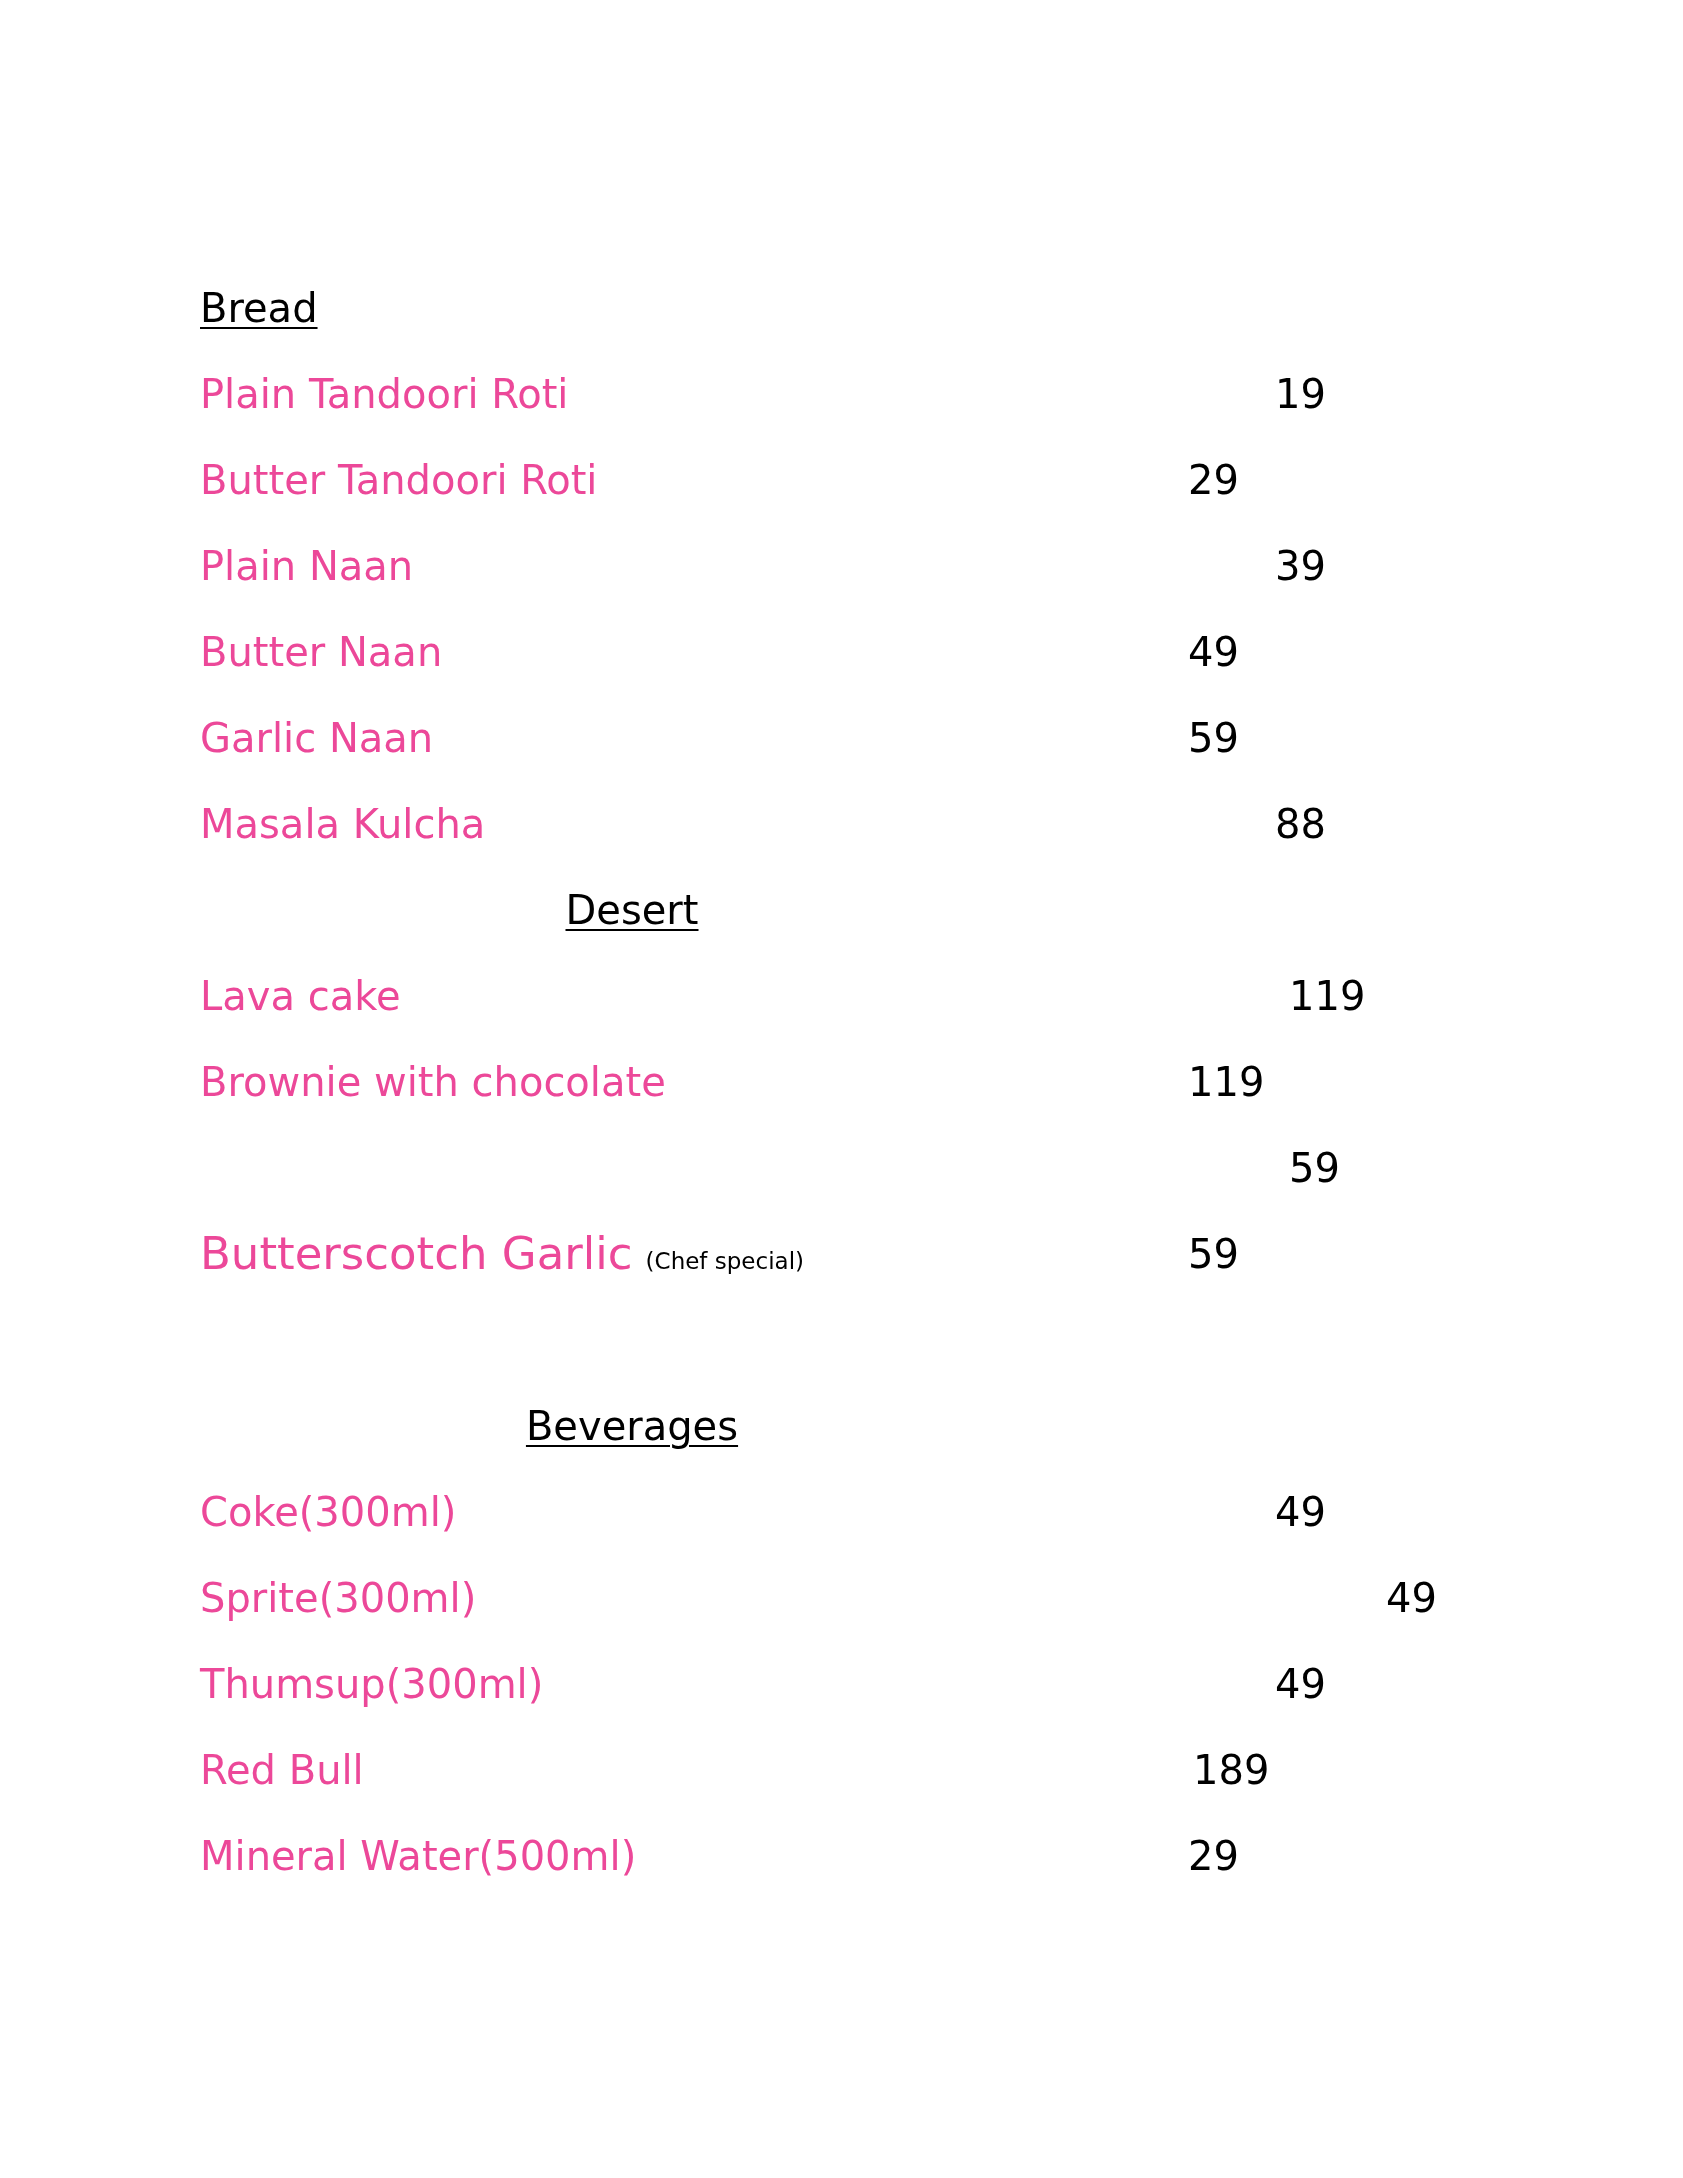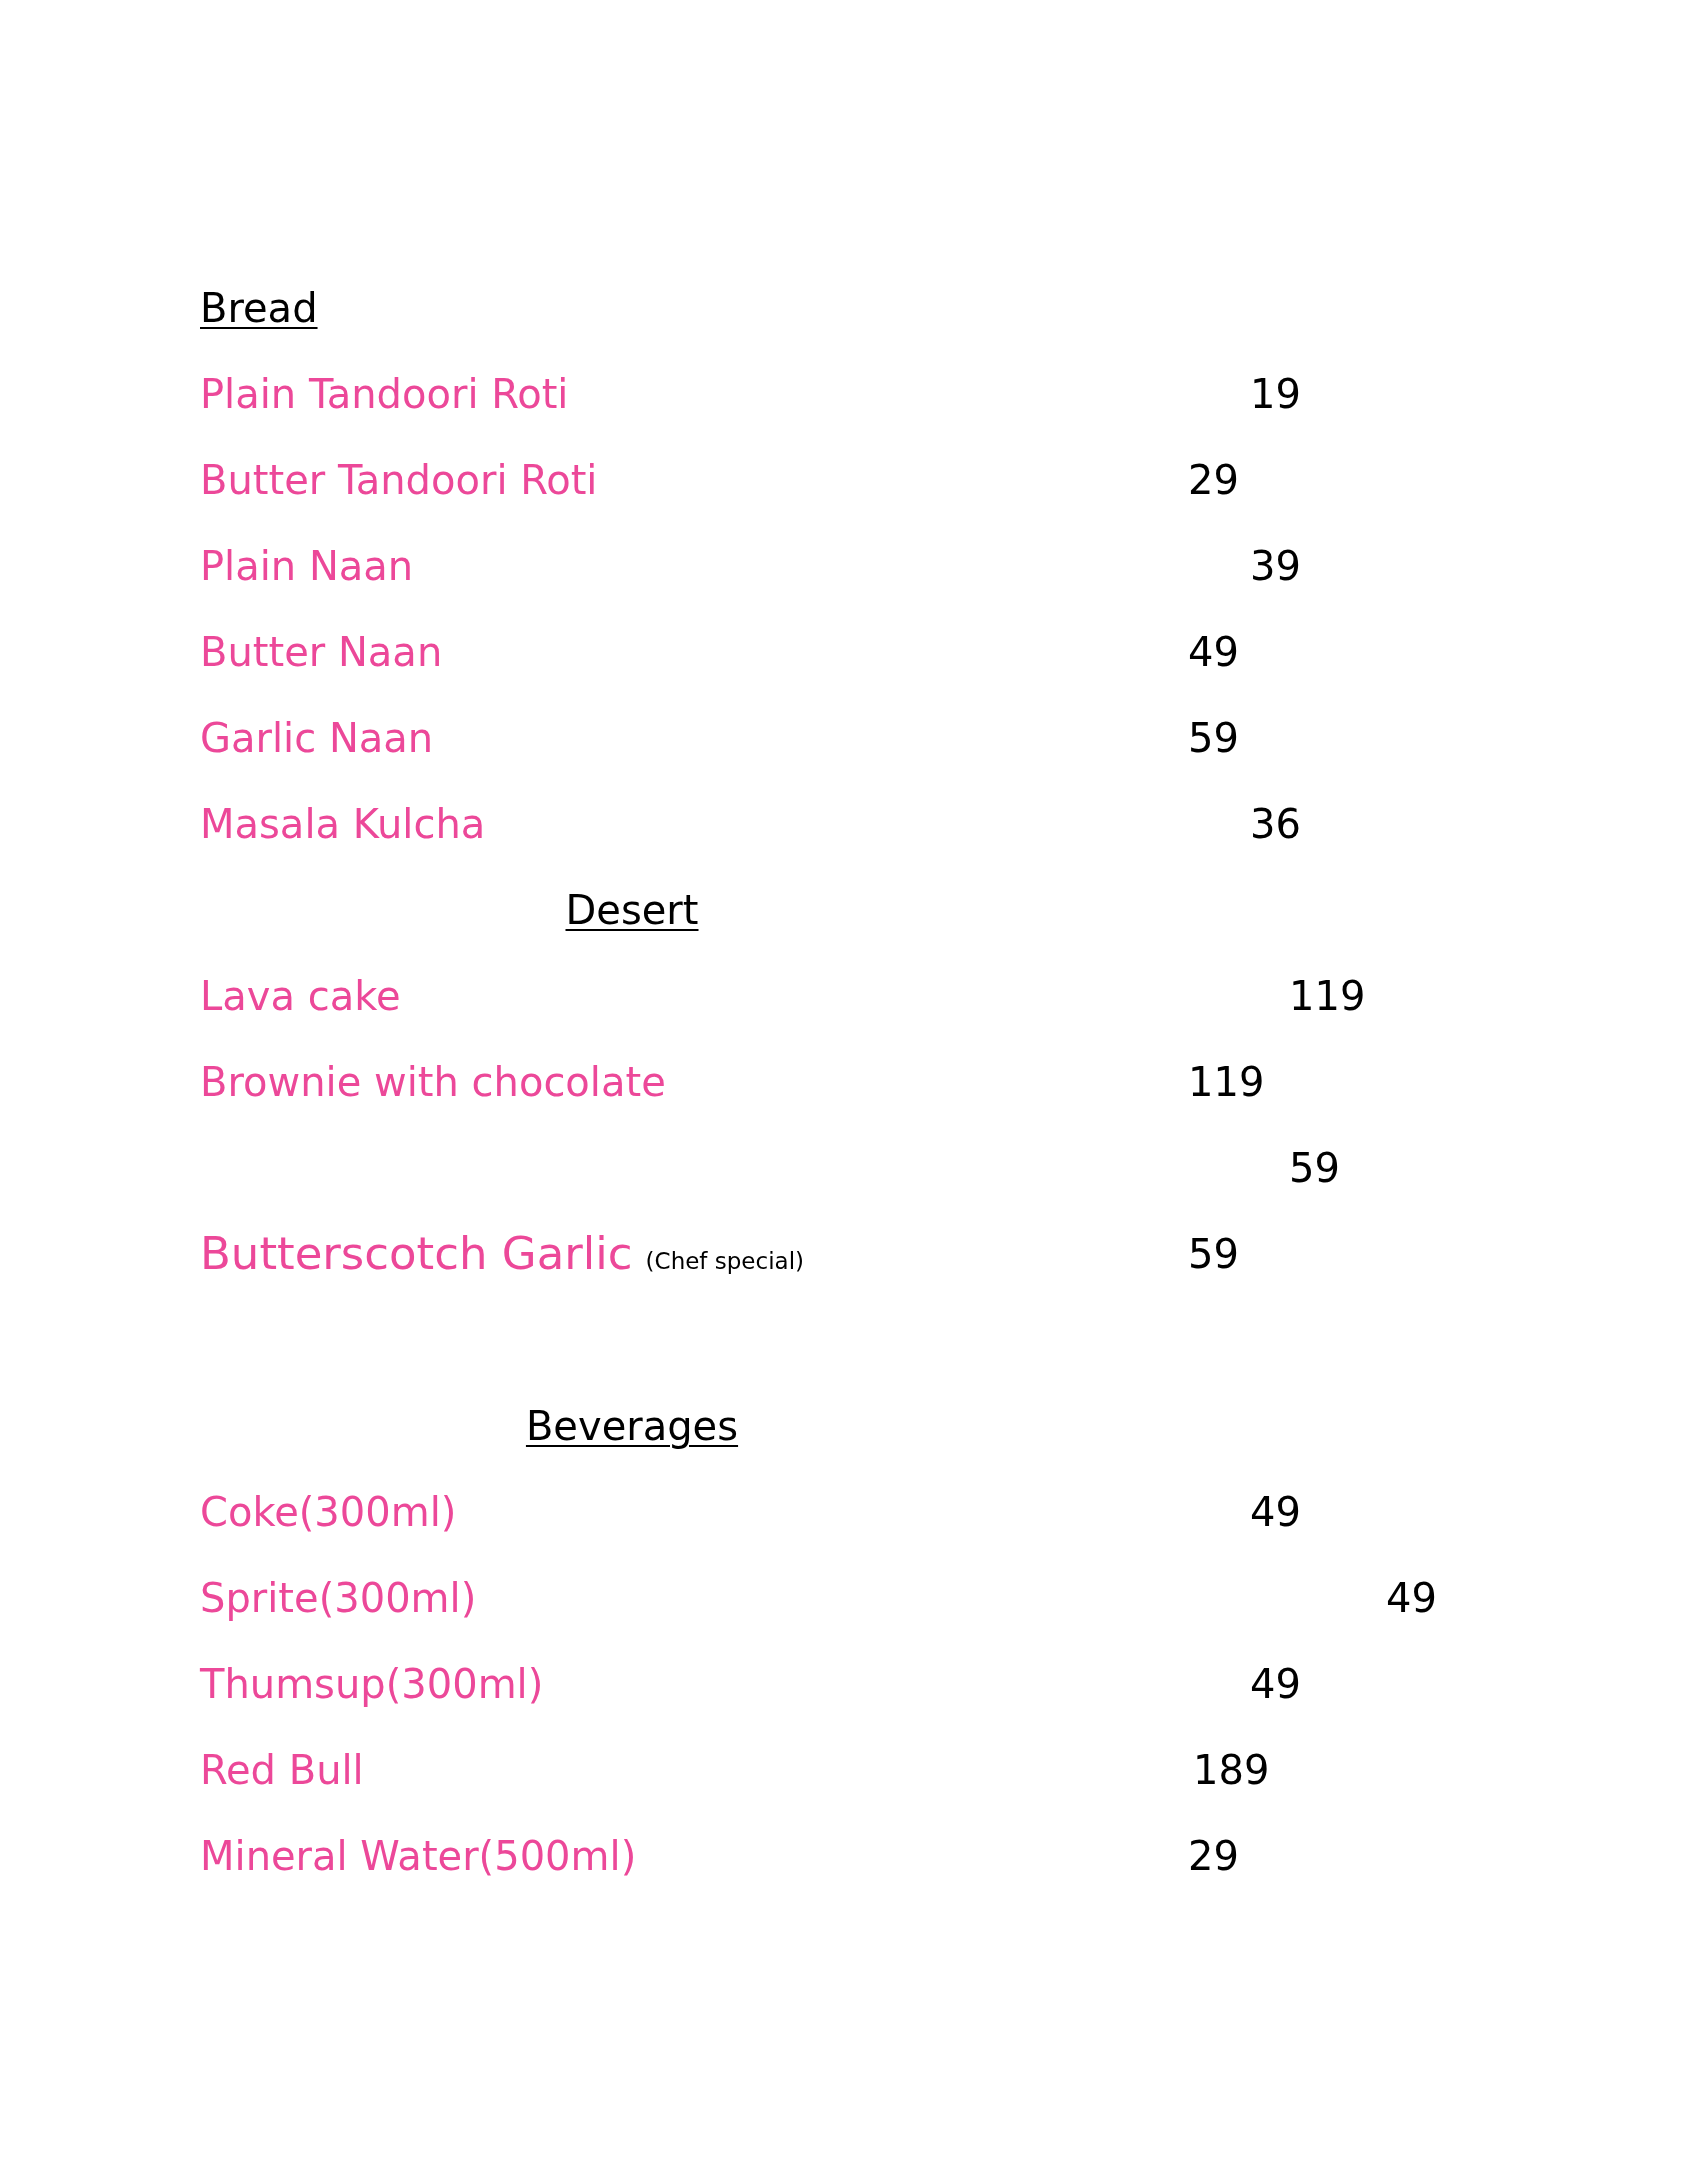--- a/index.html
+++ b/index.html
@@ -76,21 +76,21 @@
   }
   .item-price {
     position: absolute;
     top: 0;
     font-size: 40px;
     color: #000;
   }
 
   
   .col-a .item-price { left: 988px; }   
-  .col-b .item-price { left: 1050px; }  
+  .col-b .item-price { left: 1075px; }  
   .col-c .item-price { left: 1089px; }  
   .col-d .item-price { left: 1186px; }  
   .col-e .item-price { left: 993px; text-align: center; }  
 
   
   .menu-row.emphasis .item-name {
     font-size: 45px;
   }
 
   .spacer-row {
@@ -122,21 +122,21 @@
     <div class="menu-row col-a">
       <span class="item-name">Butter Naan</span>
       <span class="item-price">49</span>
     </div>
     <div class="menu-row col-a">
       <span class="item-name">Garlic Naan</span>
       <span class="item-price">59</span>
     </div>
     <div class="menu-row col-b">
       <span class="item-name">Masala Kulcha</span>
-      <span class="item-price">36</span>
+      <span class="item-price">88</span>
     </div>
 
     <div class="section-heading center">
       <span class="label">Desert</span>
     </div>
 
     <div class="menu-row col-c">
       <span class="item-name">Lava cake</span>
       <span class="item-price">119</span>
     </div>

